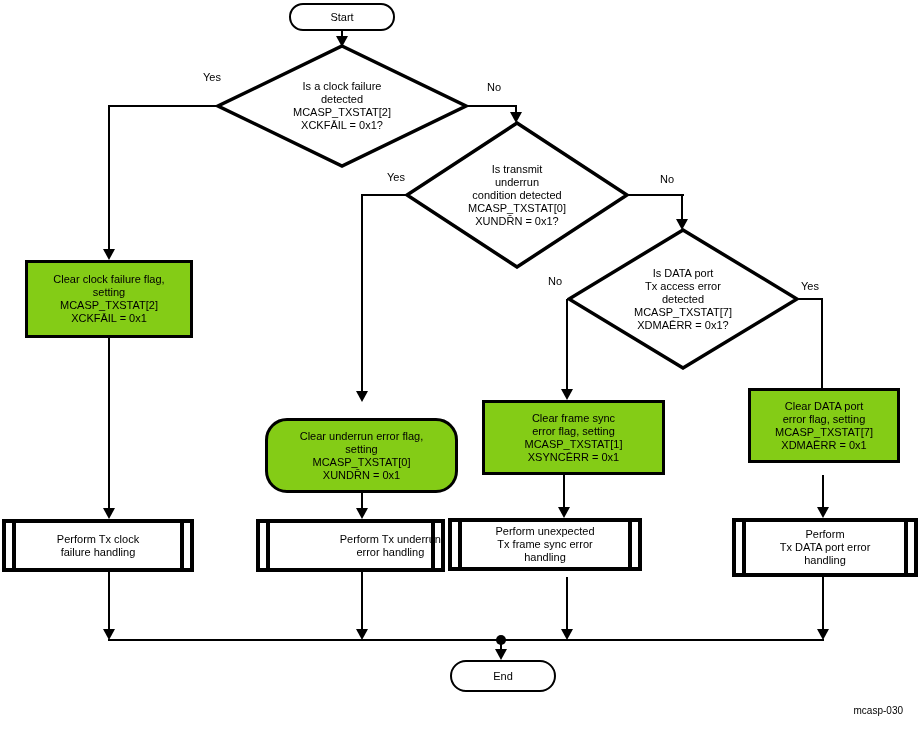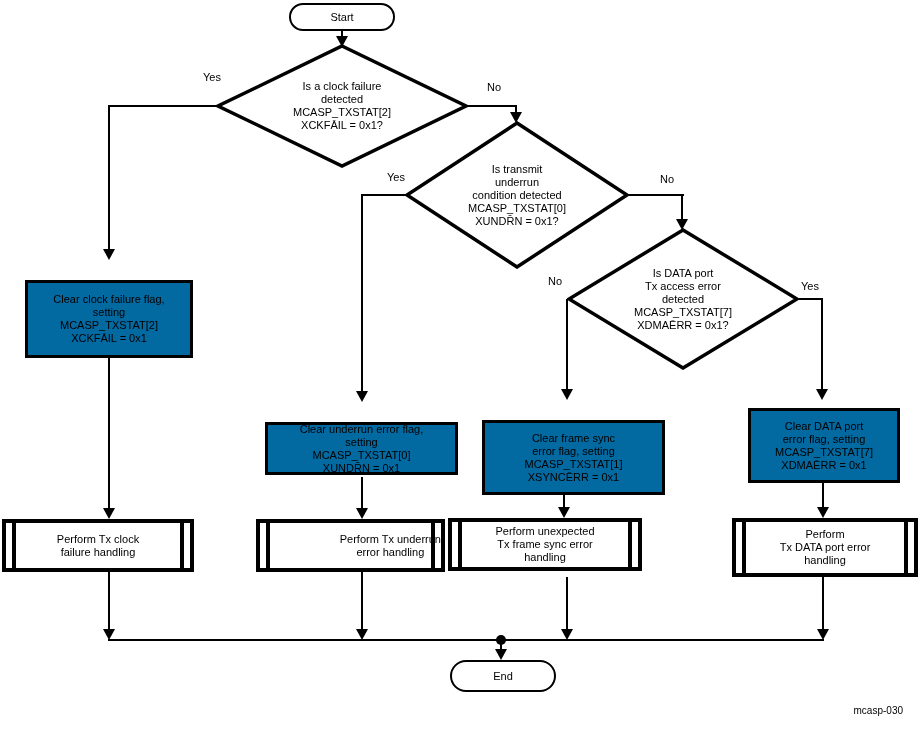--- a/index.html
+++ b/index.html
@@ -14,24 +14,23 @@
   .arr {
     position:absolute; width:0; height:0;
     border-left:6px solid transparent; border-right:6px solid transparent;
     border-top:11px solid #000;
   }
   .node-label {
     white-space:pre-line; text-align:center;
     font-size:11px; line-height:13px;
   }
   .proc {
-    position:absolute; border:3px solid #000; background:#0369a1;
+    position:absolute; border:3px solid #000; background:#84cc16;
     display:flex; align-items:center; justify-content:center;
     box-sizing:border-box;
-    margin-top:20px;
   }
   .predef {
     position:absolute; border:4px solid #000; background:#fff;
     display:flex; align-items:center; justify-content:center;
     box-sizing:border-box;
   }
   .predef .bar {
     position:absolute; top:0; bottom:0; width:4px; background:#000;
   }
   .predef .bar.l { left:6px; }
@@ -164,21 +163,21 @@
 MCASP_TXSTAT[7]
 XDMAĒRR = 0x1?</div>
   </div>
 
   <div class="proc" style="left:25px;top:260px;width:168px;height:78px;">
     <div class="node-label">Clear clock failure flag,
 setting
 MCASP_TXSTAT[2]
 XCKFĀIL = 0x1</div>
   </div>
-  <div class="proc" style="left:265px;top:402px;width:193px;height:53px;">
+  <div class="proc" style="left:265px;top:418px;width:193px;height:75px;border-radius:22px;">
     <div class="node-label">Clear underrun error flag,
 setting
 MCASP_TXSTAT[0]
 XUNDR̄N = 0x1</div>
   </div>
   <div class="proc" style="left:482px;top:400px;width:183px;height:75px;">
     <div class="node-label">Clear frame sync
 error flag, setting
 MCASP_TXSTAT[1]
 XSYNCĒRR = 0x1</div>

